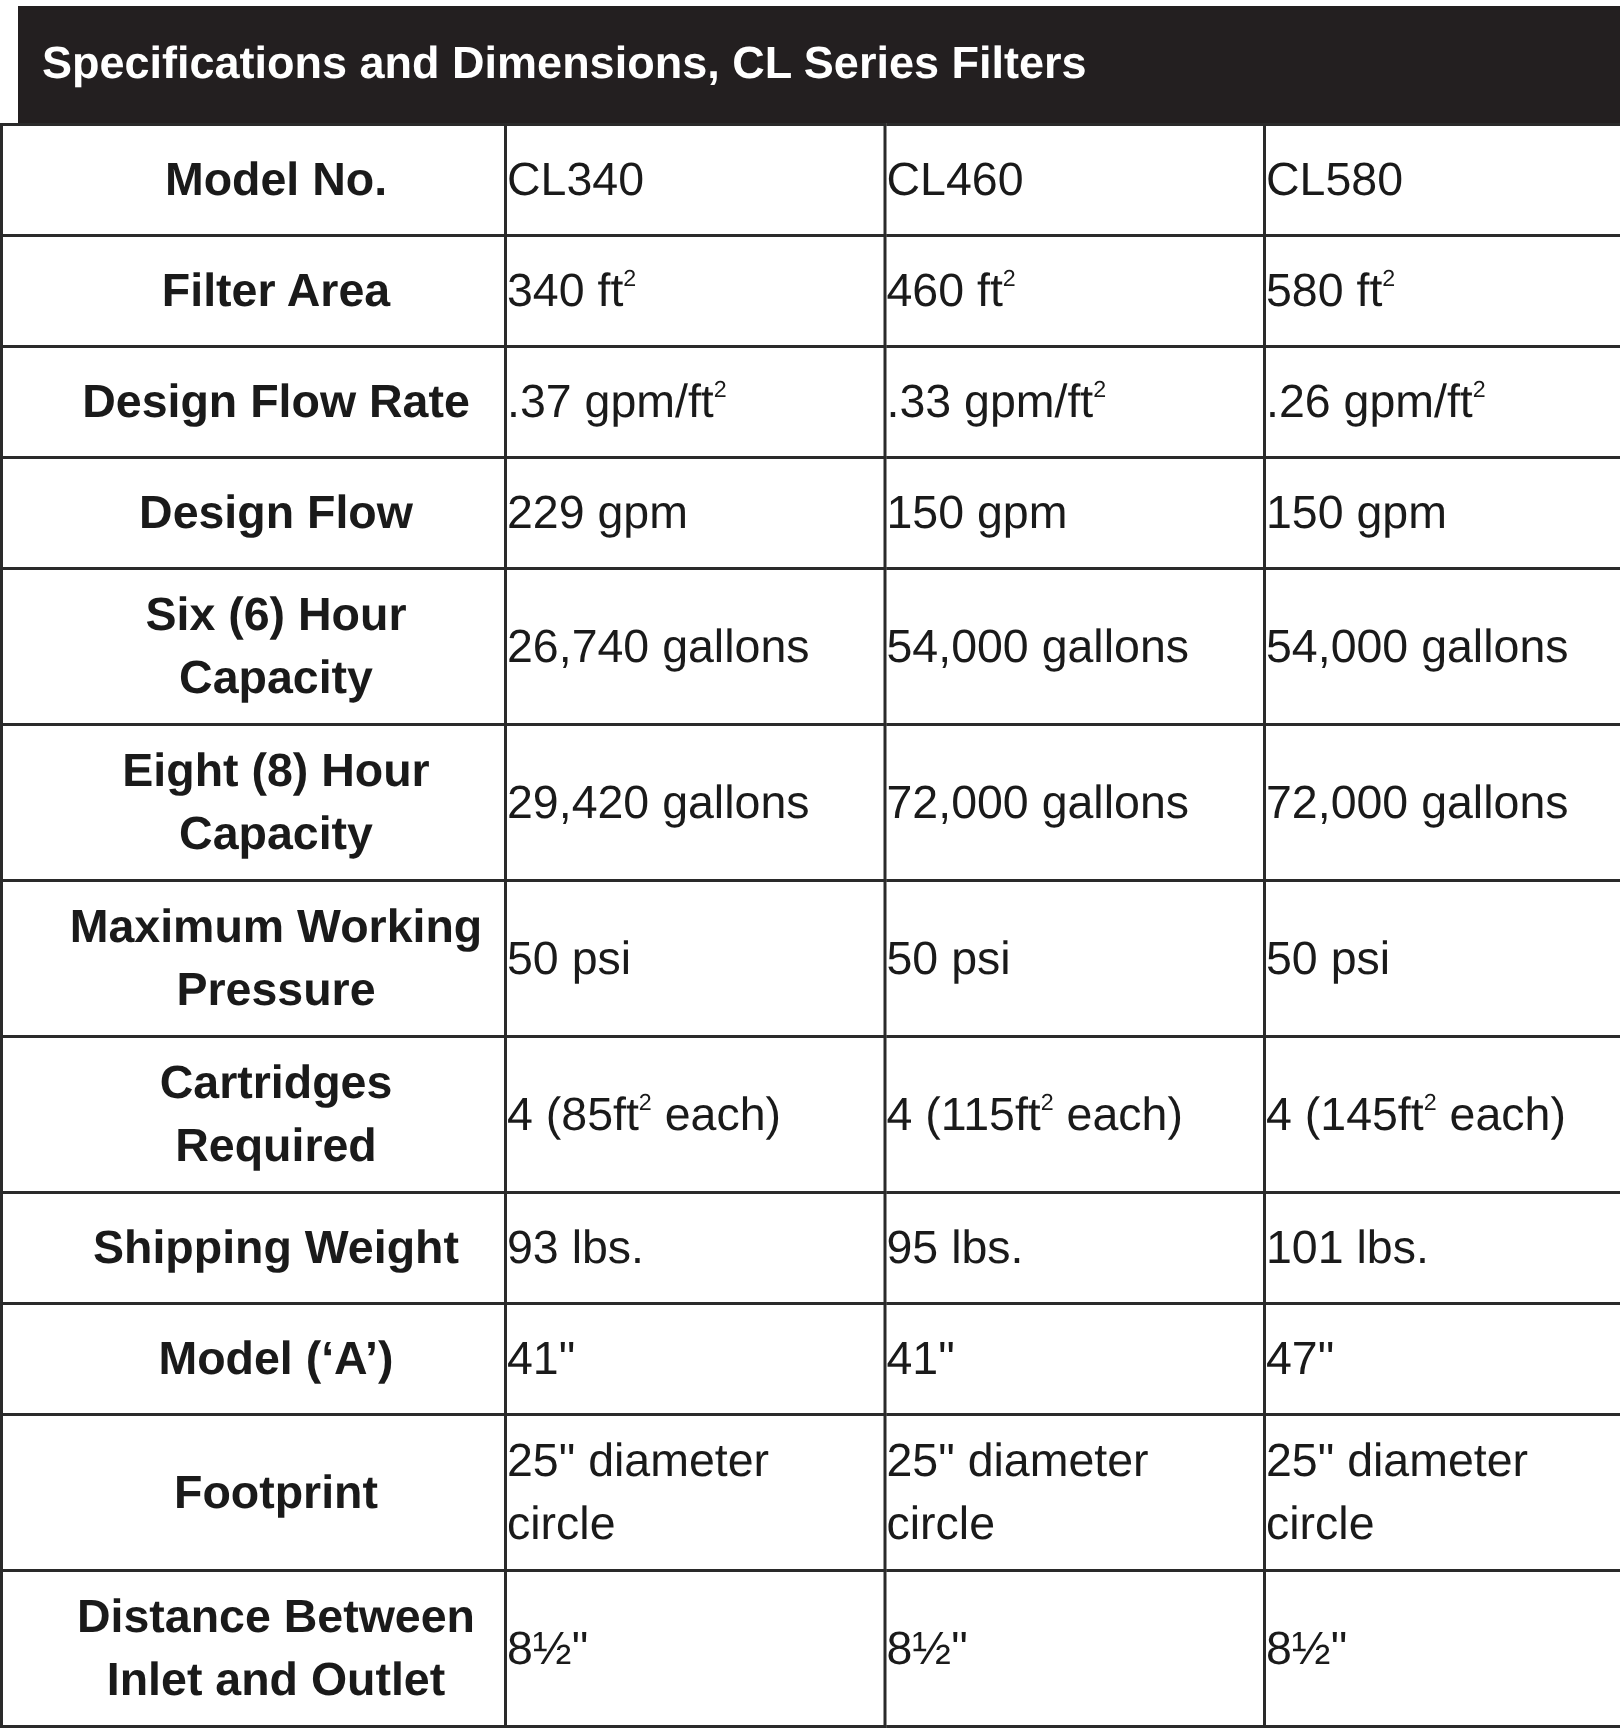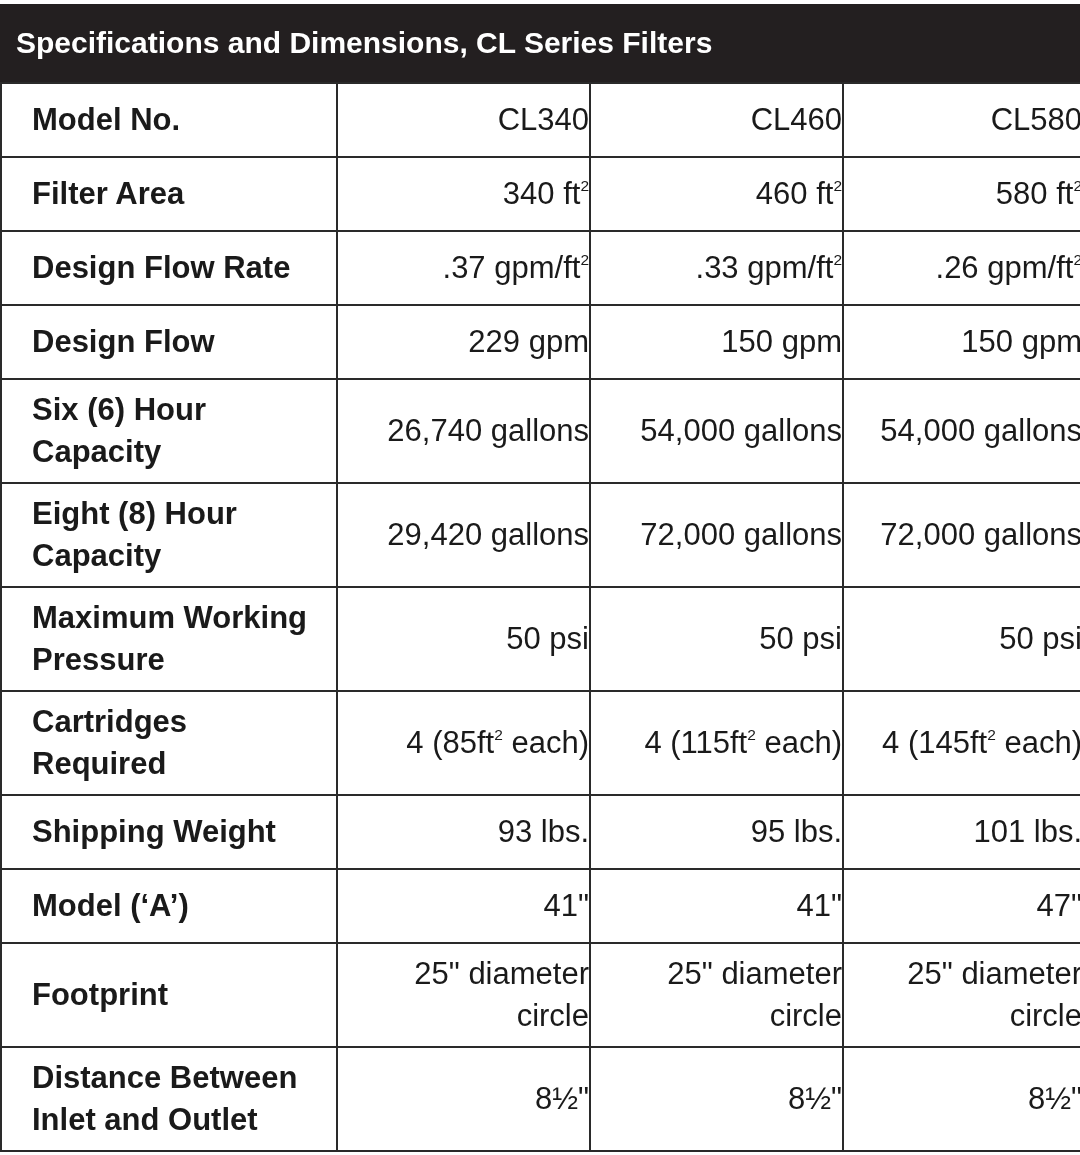--- a/index.html
+++ b/index.html
@@ -1,22 +1,22 @@
 <!DOCTYPE html>
 <html><head>
 <meta charset="utf-8">
 <style>
   html, body { margin: 0; padding: 0; background: #ffffff; }
   body { width: 1080px; height: 1155px; overflow: hidden; position: relative; font-family: "Liberation Sans", sans-serif; color: #1a1a1a; }
   .wrap { position: absolute; left: 0; top: 4px; width: 1080px; }
-  .title-bar { background: #231f20; color: #ffffff; height: 78px; box-sizing: border-box; padding-left: 16px; display: flex; align-items: center; font-size: 30px; font-weight: bold; }
+  .title-bar { background: #231f20; color: #ffffff; height: 78px; box-sizing: border-box; padding-left: 16px; display: flex; align-items: center; font-size: 30px; font-weight: bold; margin-left: 12px; }
   table { border-collapse: collapse; width: 1082px; table-layout: fixed; }
   td { border: 2px solid #2a2a2a; padding: 0; font-size: 31px; vertical-align: middle; line-height: 42px; }
-  td.label { font-weight: bold; padding-left: 30px; text-align: left; }
-  td.val { text-align: right; }
+  td.label { font-weight: bold; padding-left: 30px; text-align: center; }
+  td.val { text-align: left; }
   col.c0 { width: 336px; } col.c1 { width: 253px; } col.c2 { width: 253px; } col.c3 { width: 240px; }
   tr.h75 td { height: 72px; }
   tr.h105 td { height: 102px; }
   sup { font-size: 0.5em; vertical-align: 0.85em; line-height: 0; }
 </style>
 </head>
 <body>
 
 <div class="wrap">
   <div class="title-bar">Specifications and Dimensions, CL Series Filters</div>

